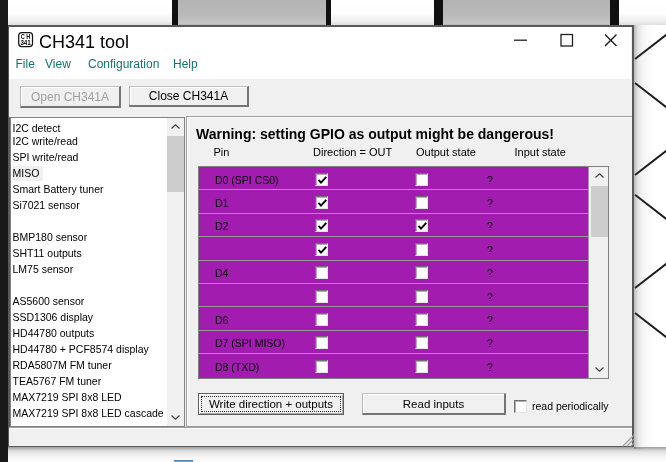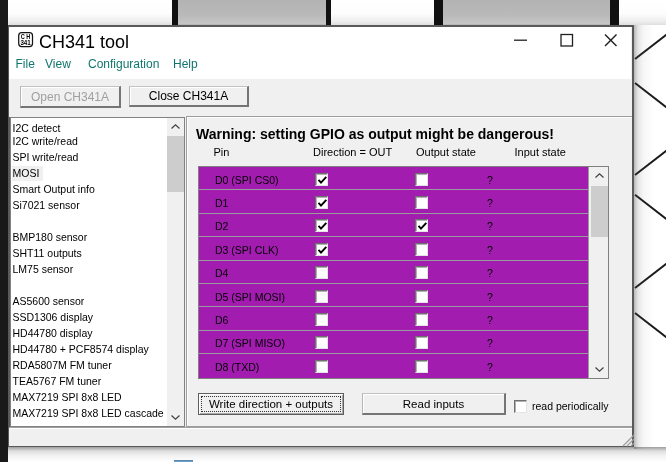--- a/index.html
+++ b/index.html
@@ -116,29 +116,29 @@
     <div class="abs menuitem" style="left:164px">Help</div>
 
     <div class="abs btn95" id="btnopen">Open CH341A</div>
     <div class="abs btn95" id="btnclose">Close CH341A</div>
 
     <div class="abs" id="listbox">
       <div class="abs" id="sel"></div>
       <div class="li" style="top:4px">I2C detect</div>
       <div class="li" style="top:17px">I2C write/read</div>
       <div class="li" style="top:33px">SPI write/read</div>
-      <div class="li" style="top:49px">MOSI</div>
-      <div class="li" style="top:65px">Smart Output info</div>
+      <div class="li" style="top:49px">MISO</div>
+      <div class="li" style="top:65px">Smart Battery tuner</div>
       <div class="li" style="top:81px">Si7021 sensor</div>
       <div class="li" style="top:113px">BMP180 sensor</div>
       <div class="li" style="top:129px">SHT11 outputs</div>
       <div class="li" style="top:145px">LM75 sensor</div>
       <div class="li" style="top:177px">AS5600 sensor</div>
       <div class="li" style="top:193px">SSD1306 display</div>
-      <div class="li" style="top:209px">HD44780 display</div>
+      <div class="li" style="top:209px">HD44780 outputs</div>
       <div class="li" style="top:225px">HD44780 + PCF8574 display</div>
       <div class="li" style="top:241px">RDA5807M FM tuner</div>
       <div class="li" style="top:257px">TEA5767 FM tuner</div>
       <div class="li" style="top:273px">MAX7219 SPI 8x8 LED</div>
       <div class="li" style="top:289px">MAX7219 SPI 8x8 LED cascade</div>
       <div class="abs" id="lsb">
         <div class="abs sbbtn" style="top:0">
           <svg width="9" height="5">
               <path d="M0.5 4.5 L4.5 0.8 L8.5 4.5" fill="none" stroke="#404040" stroke-width="1.2"></path>
             </svg>
@@ -187,37 +187,35 @@
               </svg>
             </div>
             <div class="cb cb2">
               <svg width="11" height="11" style="left:1px;top:1px">
                 <path d="M1.5 4.8 L4 7.6 L9.3 1.8" fill="none" stroke="#000" stroke-width="1.9"></path>
               </svg>
             </div>
             <div class="q">?</div>
           </div>
         <div class="row" style="top:70.2px">
-            <div class="rowlabel">D3 (SPI CLK)</div>
             <div class="cb cb1">
               <svg width="11" height="11" style="left:1px;top:1px">
                 <path d="M1.5 4.8 L4 7.6 L9.3 1.8" fill="none" stroke="#000" stroke-width="1.9"></path>
               </svg>
             </div>
             <div class="cb cb2"></div>
             <div class="q">?</div>
           </div>
         <div class="row" style="top:93.6px">
             <div class="rowlabel">D4</div>
             <div class="cb cb1"></div>
             <div class="cb cb2"></div>
             <div class="q">?</div>
           </div>
         <div class="row" style="top:117px">
-            <div class="rowlabel">D5 (SPI MOSI)</div>
             <div class="cb cb1"></div>
             <div class="cb cb2"></div>
             <div class="q">?</div>
           </div>
         <div class="row" style="top:140.4px">
             <div class="rowlabel">D6</div>
             <div class="cb cb1"></div>
             <div class="cb cb2"></div>
             <div class="q">?</div>
           </div>

